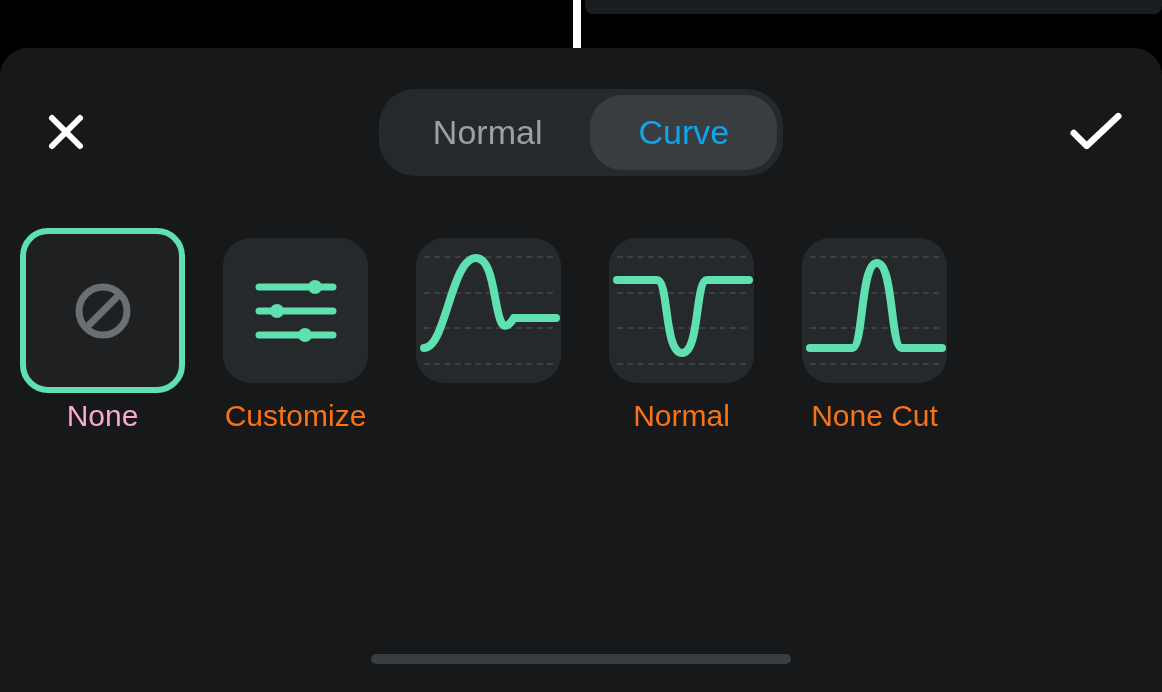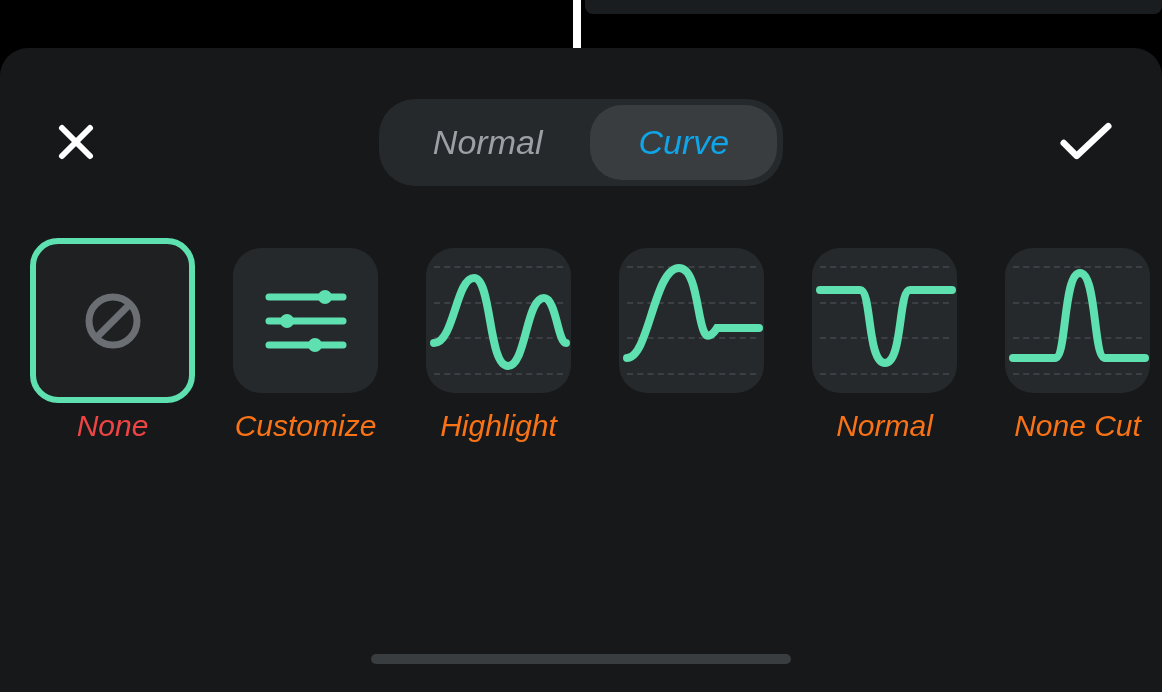--- a/index.html
+++ b/index.html
@@ -39,22 +39,21 @@
       border-radius: 0 0 8px 8px;
     }
     .panel {
       position: absolute;
       top: 48px;
       left: 0;
       right: 0;
       bottom: 0;
       background: #16181a;
       border-radius: 28px 28px 0 0;
-      padding: 10px;
-      font-style: italic;
+      padding: 0;
     }
     .header {
       display: flex;
       align-items: center;
       justify-content: space-between;
       padding: 28px 40px 0 40px;
       height: 140px;
     }
     .close-btn, .confirm-btn {
       width: 52px;
@@ -113,21 +112,21 @@
       background: #1e2022;
       border: 6px solid #5ee0b0;
       margin: -10px;
     }
     .preset-label {
       font-size: 30px;
       color: #f97316;
       white-space: nowrap;
     }
     .preset.selected .preset-label {
-      color: #ef4444;
+      color: #f9a8d4;
     }
     .duration-row {
       display: flex;
       align-items: center;
       justify-content: center;
       gap: 20px;
       margin-top: 78px;
       font-size: 34px;
     }
     .duration-label {
@@ -209,34 +208,20 @@
           <circle cx="64" cy="16" r="7" fill="#5ee0b0"></circle>
           <line x1="8" y1="40" x2="82" y2="40" stroke="#5ee0b0" stroke-width="7" stroke-linecap="round"></line>
           <circle cx="26" cy="40" r="7" fill="#5ee0b0"></circle>
           <line x1="8" y1="64" x2="82" y2="64" stroke="#5ee0b0" stroke-width="7" stroke-linecap="round"></line>
           <circle cx="54" cy="64" r="7" fill="#5ee0b0"></circle>
         </svg>
       </div>
       <div class="preset-label">Customize</div>
     </div>
 
-    <div class="preset">
-      <div class="preset-thumb">
-        <div class="curve-bg-lines">
-            <div></div>
-            <div></div>
-            <div></div>
-            <div></div>
-          </div>
-        <svg width="145" height="145" viewBox="0 0 145 145" style="position:relative">
-          <path d="M8 95 C 28 95, 30 30, 48 30 C 66 30, 62 118, 82 118 C 100 118, 100 50, 118 50 C 130 50, 132 95, 140 95" stroke="#5ee0b0" stroke-width="8" fill="none" stroke-linecap="round"></path>
-        </svg>
-      </div>
-      <div class="preset-label">Highlight</div>
-    </div>
 
     <div class="preset">
       <div class="preset-thumb">
         <div class="curve-bg-lines">
             <div></div>
             <div></div>
             <div></div>
             <div></div>
           </div>
         <svg width="145" height="145" viewBox="0 0 145 145" style="position:relative">

